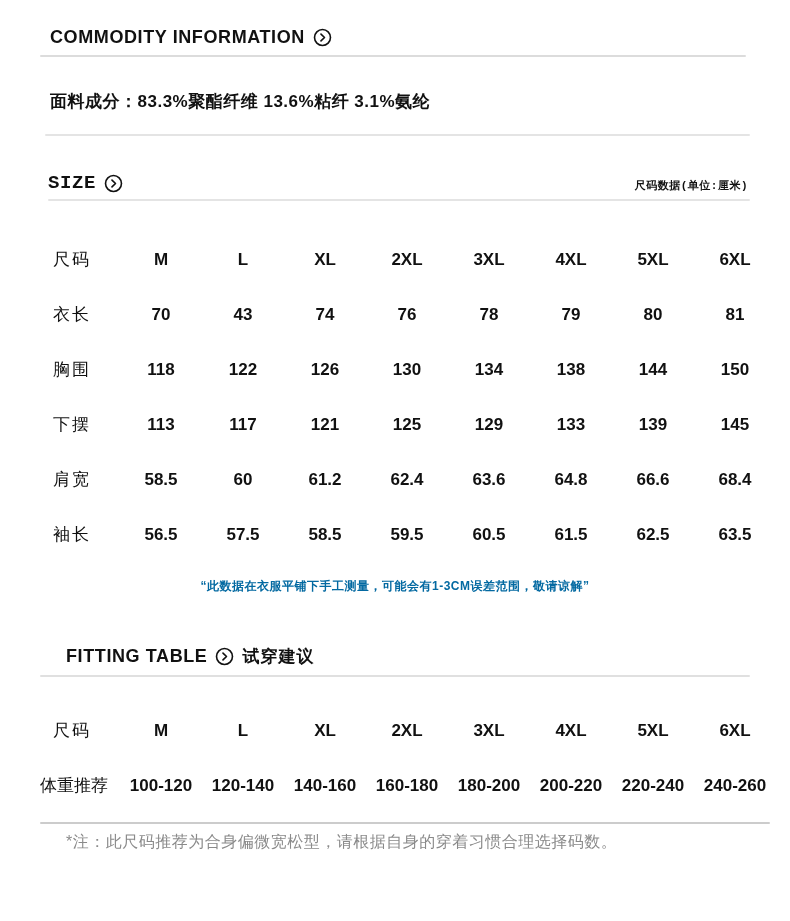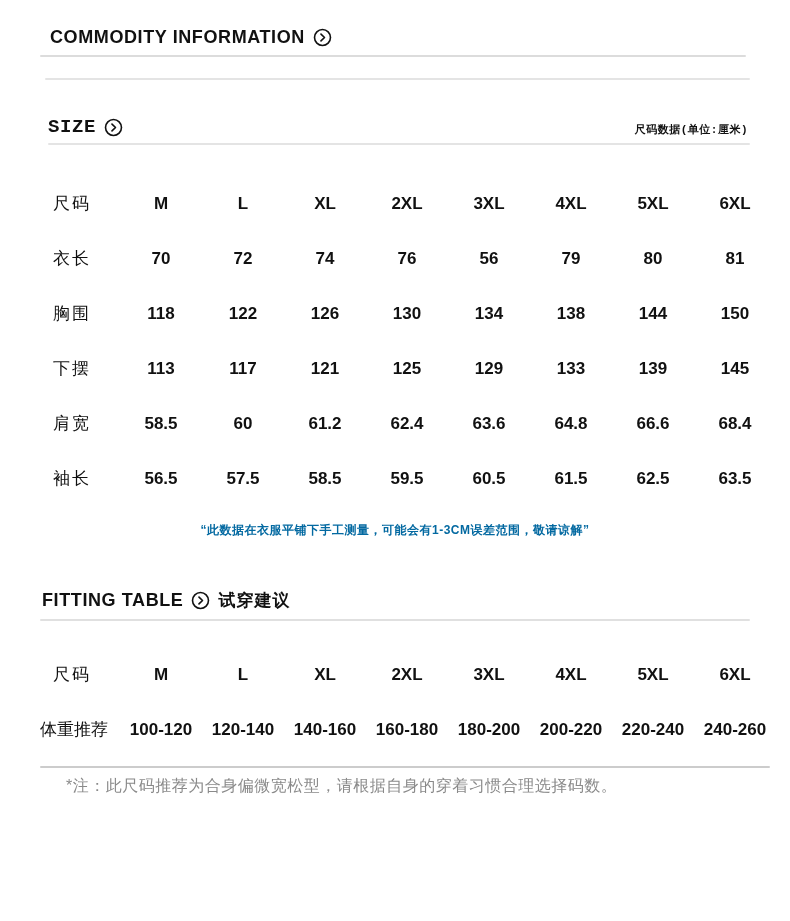--- a/index.html
+++ b/index.html
@@ -28,21 +28,21 @@
   
   .dtable { margin:0 14px 0 40px; }
   .size-table { margin-top:31px; }
   .trow { display:grid; grid-template-columns:80px repeat(8,1fr); height:55px; align-items:center; }
   .tlabel { text-align:center; padding-right:16px; font-size:17px; font-weight:400; letter-spacing:2px; white-space:nowrap; }
   .tlabel.wide { letter-spacing:0; }
   .tcell { text-align:center; font-size:17px; font-weight:700; }
 
   .note1 { margin-top:16px; text-align:center; font-size:12px; font-weight:700; color:#0369a1; letter-spacing:0.5px; }
 
-  .fit-hdr { margin-top:50px; padding-left:42px; }
+  .fit-hdr { margin-top:50px; padding-left:42px;margin-left:24px; }
   .fit-table { margin-top:26px; }
 
   .note2 { margin-top:8px; padding-left:66px; font-size:16px; color:#8a8a8a; letter-spacing:0.5px; }
 
   svg { display:block; }
 </style>
 </head>
 <body>
 
 <div class="page">
@@ -51,20 +51,21 @@
     <span class="sec-title">COMMODITY INFORMATION</span>
     <span class="circ-icon">
       <svg width="19" height="19" viewBox="0 0 20 20">
         <circle cx="10" cy="10" r="8.4" fill="none" stroke="#111" stroke-width="1.7"></circle>
         <path d="M8.4 6.4 L12.1 10 L8.4 13.6" fill="none" stroke="#111" stroke-width="1.7" stroke-linecap="round" stroke-linejoin="round"></path>
       </svg>
     </span>
   </div>
   <div class="divider d1"></div>
 
+  <div class="fabric">面料成分：83.3%聚酯纤维 13.6%粘纤 3.1%氨纶</div>
   <div class="divider d2"></div>
 
   <div class="size-hdr">
     <span class="sec-header">
       <span class="sec-title" style="font-size:19px;">SIZE</span>
       <span class="circ-icon">
         <svg width="19" height="19" viewBox="0 0 20 20">
           <circle cx="10" cy="10" r="8.4" fill="none" stroke="#111" stroke-width="1.7"></circle>
           <path d="M8.4 6.4 L12.1 10 L8.4 13.6" fill="none" stroke="#111" stroke-width="1.7" stroke-linecap="round" stroke-linejoin="round"></path>
         </svg>
@@ -82,24 +83,24 @@
       <div class="tcell">XL</div>
       <div class="tcell">2XL</div>
       <div class="tcell">3XL</div>
       <div class="tcell">4XL</div>
       <div class="tcell">5XL</div>
       <div class="tcell">6XL</div>
     </div>
     <div class="trow">
       <div class="tlabel">衣长</div>
       <div class="tcell">70</div>
-      <div class="tcell">72</div>
+      <div class="tcell">43</div>
       <div class="tcell">74</div>
       <div class="tcell">76</div>
-      <div class="tcell">56</div>
+      <div class="tcell">78</div>
       <div class="tcell">79</div>
       <div class="tcell">80</div>
       <div class="tcell">81</div>
     </div>
     <div class="trow">
       <div class="tlabel">胸围</div>
       <div class="tcell">118</div>
       <div class="tcell">122</div>
       <div class="tcell">126</div>
       <div class="tcell">130</div>

